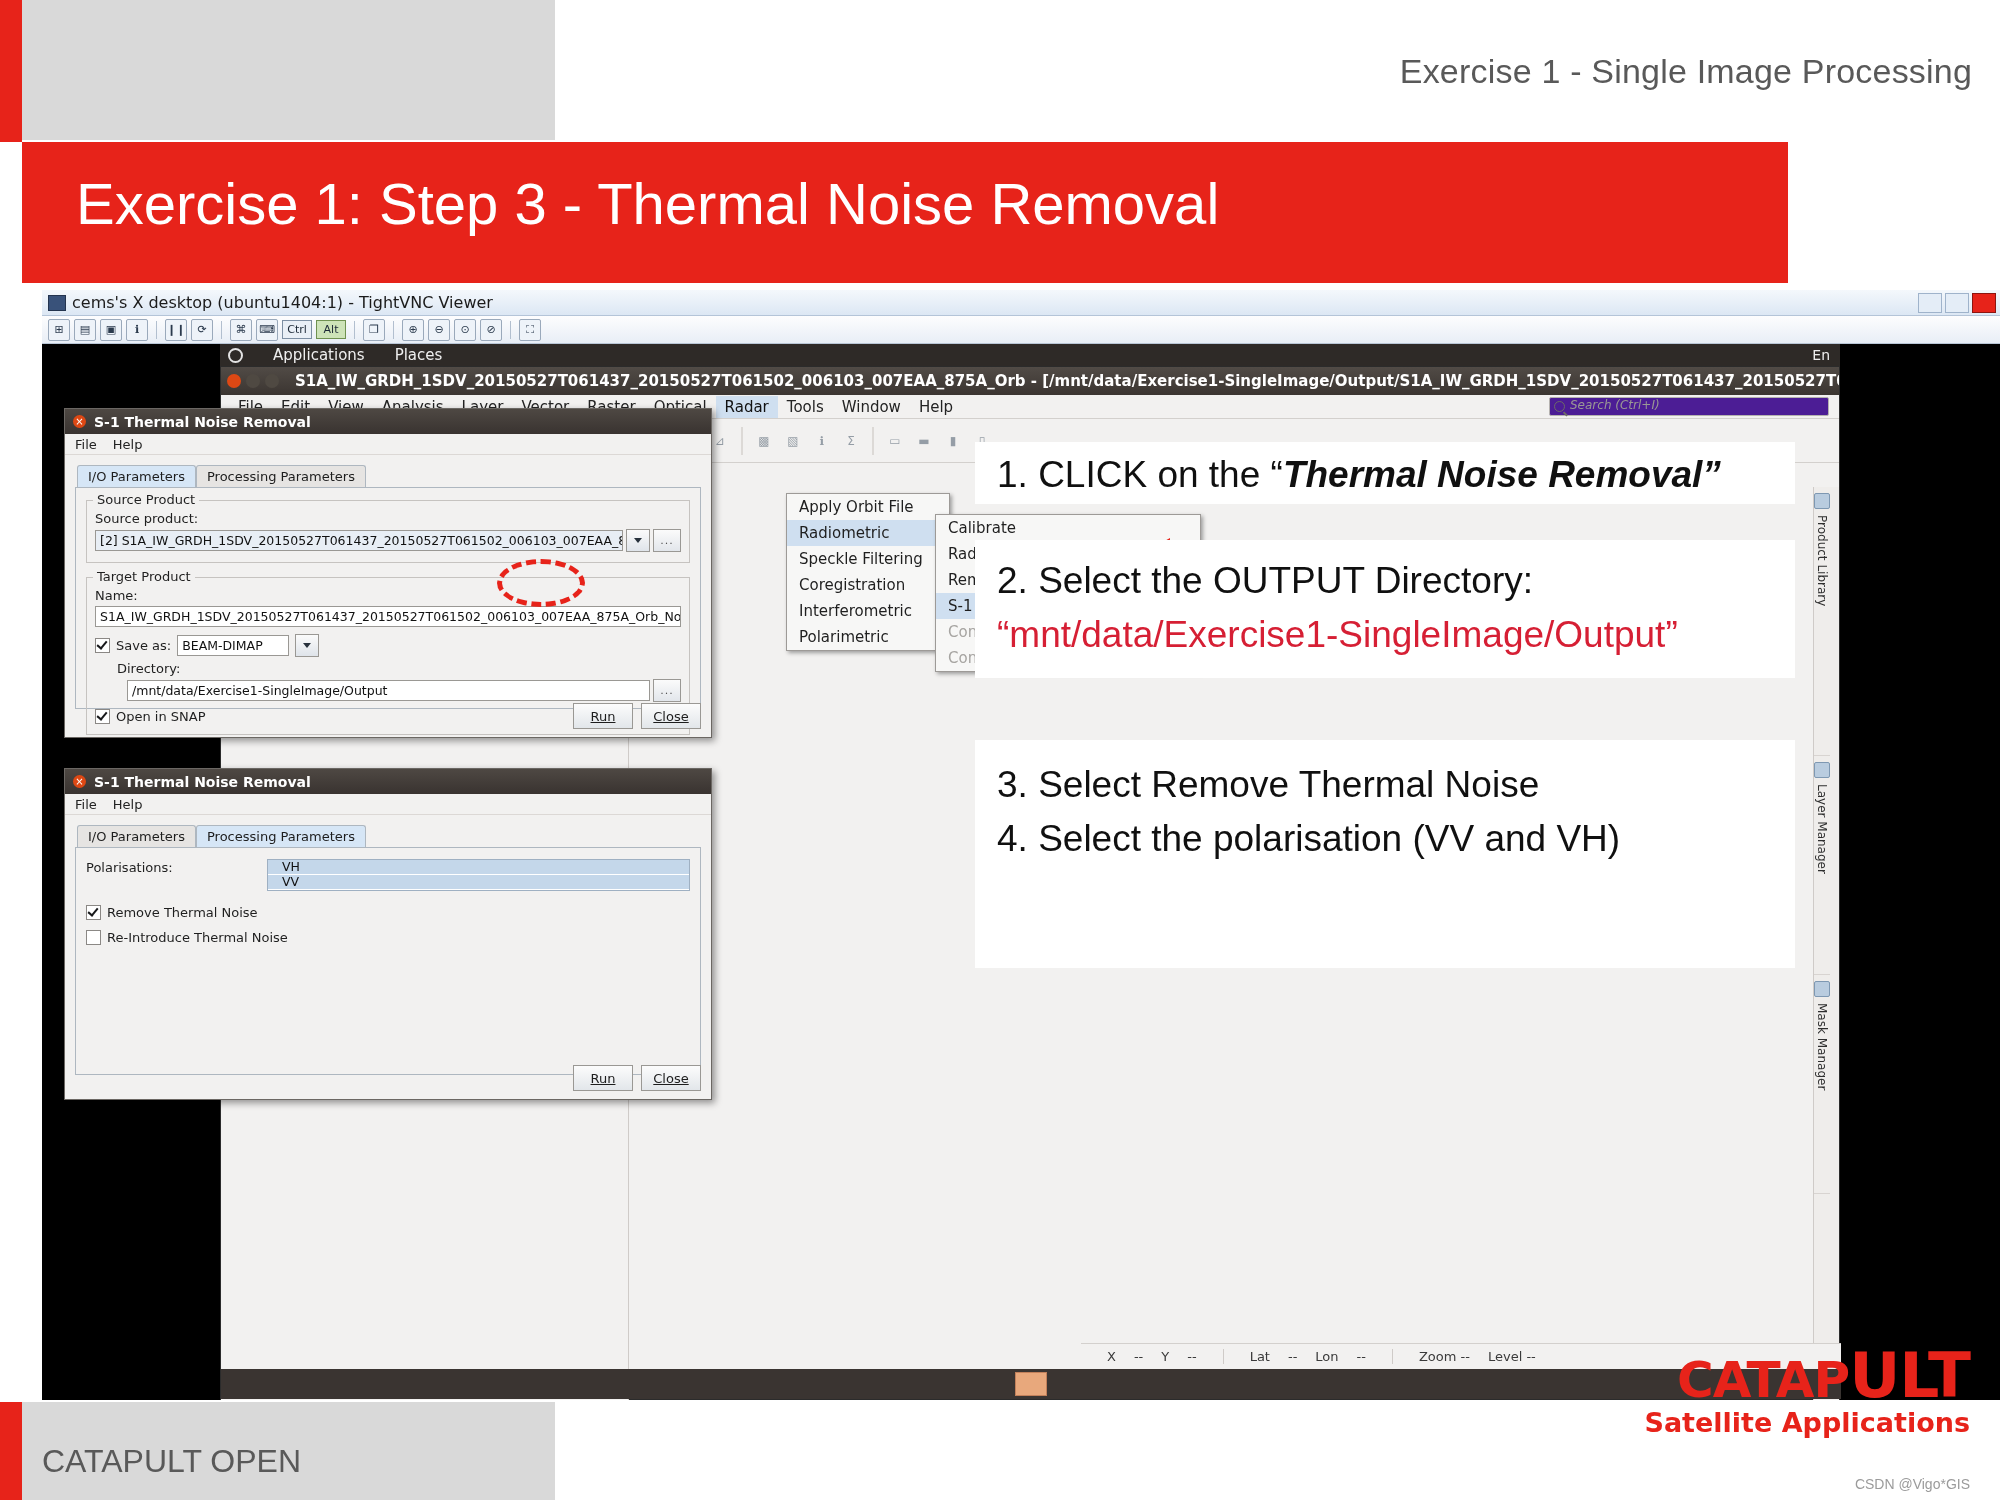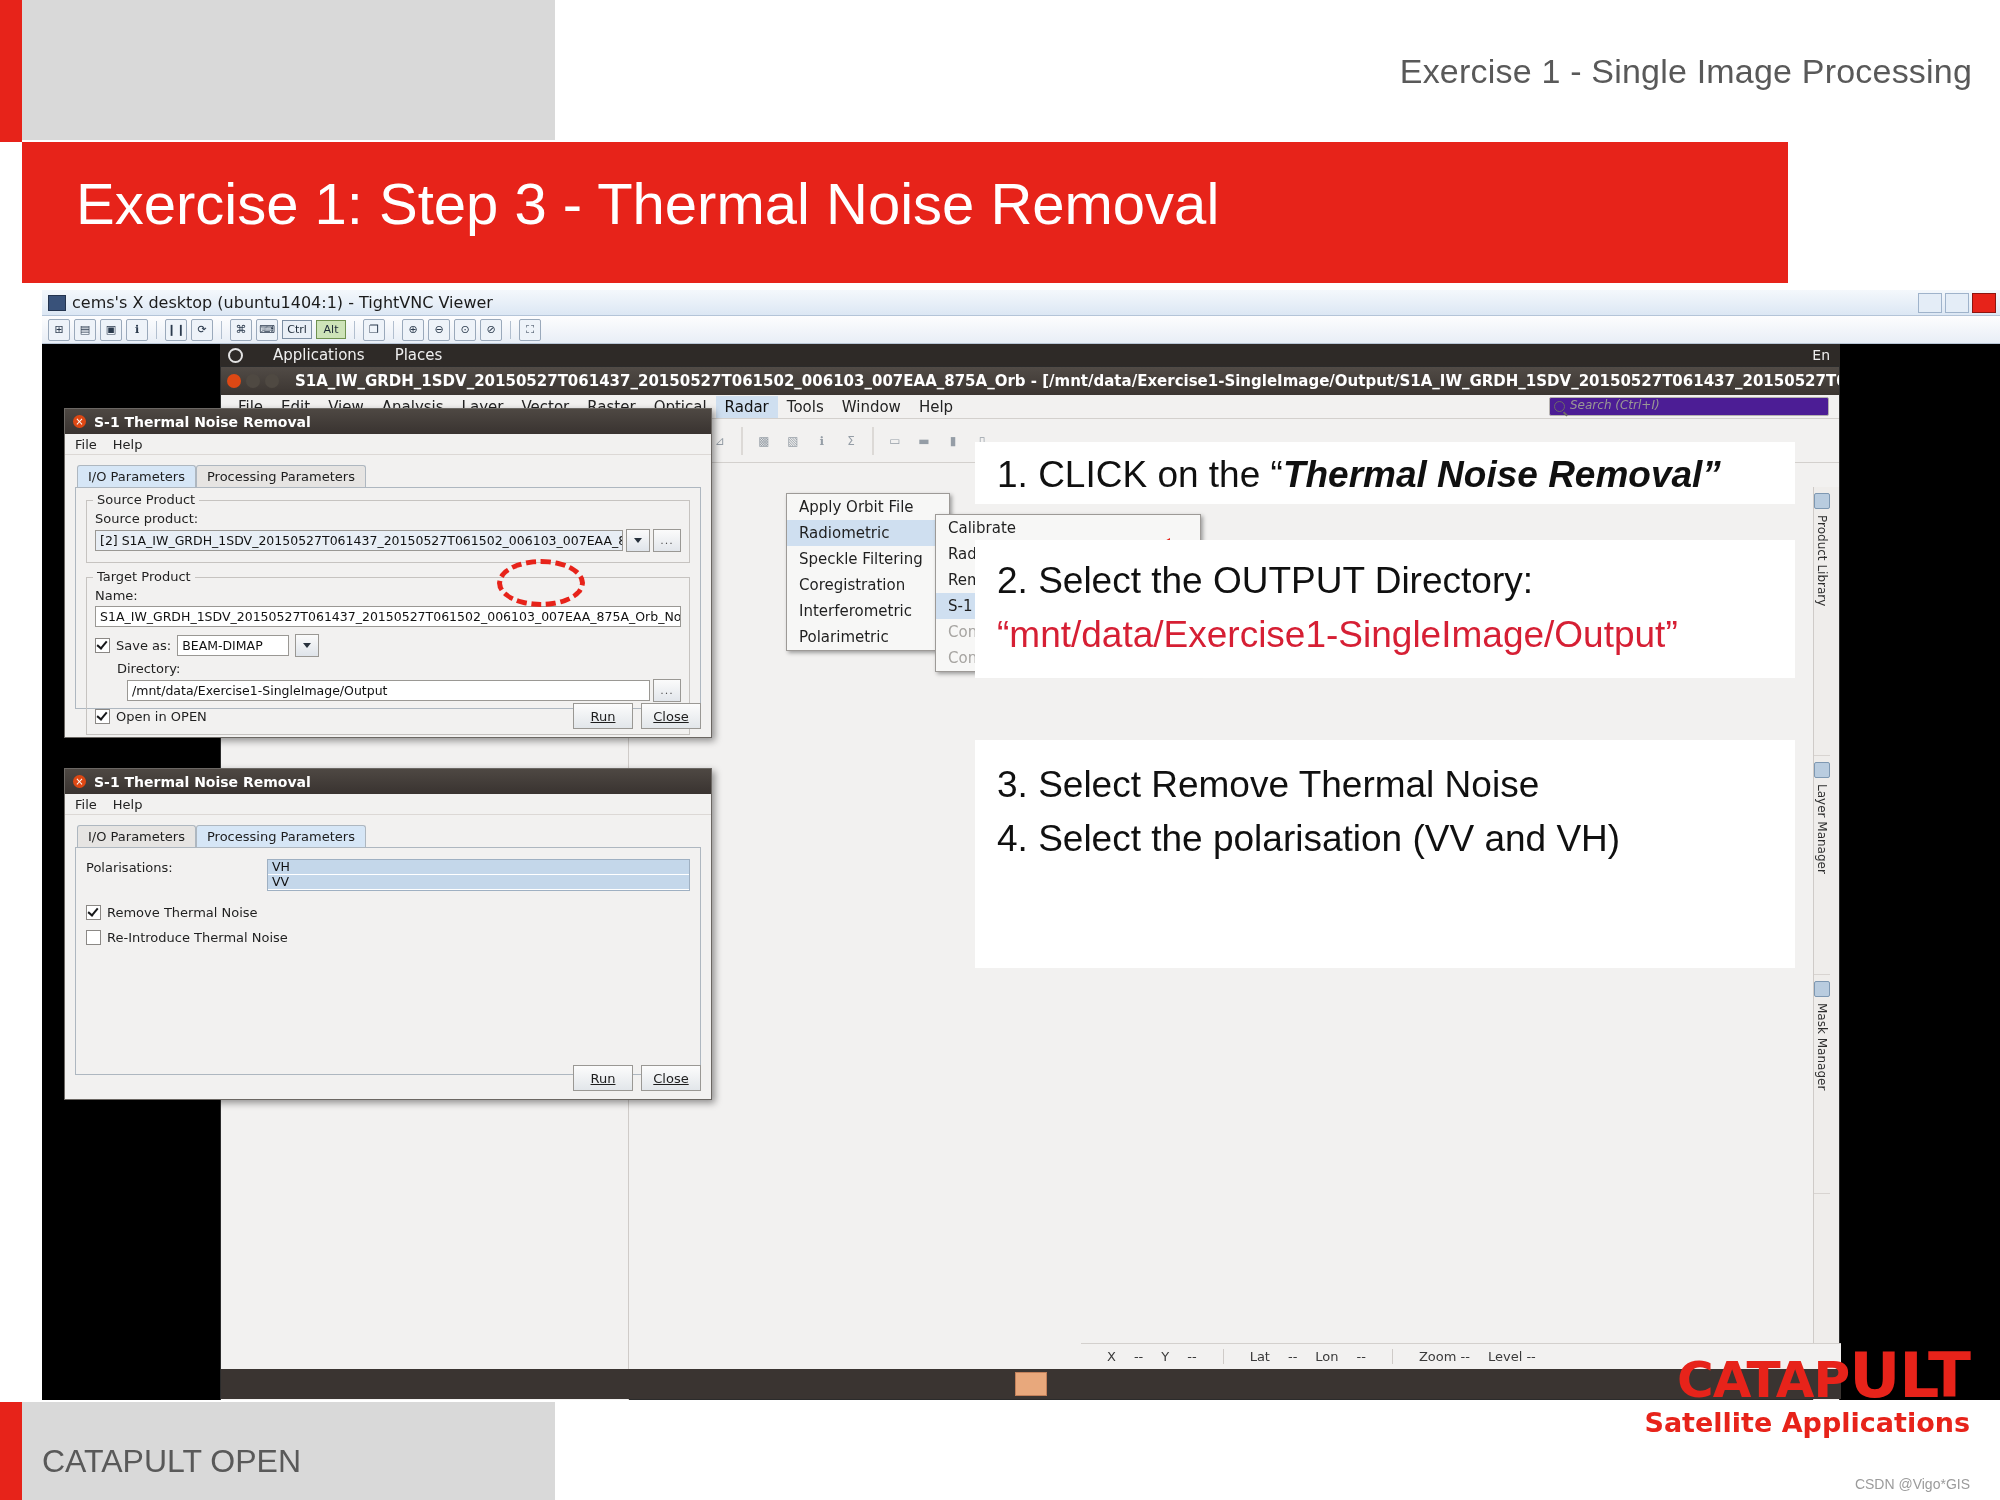--- a/index.html
+++ b/index.html
@@ -263,21 +263,21 @@
   }
   .btn{
     min-width:58px;height:24px;border:1px solid #9a9894;background:linear-gradient(#fcfcfc,#e2e6ea);
     font-size:13px;color:#1d1d1d;display:flex;align-items:center;justify-content:center;
   }
   .btn u{text-decoration:underline;}
   .selbox{
     border:1px solid #9fb0c2;background:#fff;height:30px;overflow:hidden;
   }
   .selbox .it{
-    height:14px;background:#c4d7ea;font-size:12.5px;color:#111;padding-left:4px;line-height:14px;
+    height:14px;background:#c4d7ea;font-size:12.5px;color:#111;padding-left:14px;line-height:14px;
     border-bottom:1px solid #fff;
   }
   
   .ellipse{
     position:absolute;border:5px dashed #e7231a;border-radius:50%;pointer-events:none;z-index:70;
   }
   
   .ibox{
     position:absolute;background:#fff;box-sizing:border-box;z-index:80;
     font-family:"Liberation Sans",sans-serif;
@@ -567,21 +567,21 @@
             <span class="txtin" style="width:112px;flex:none;">BEAM-DIMAP</span>
             <span class="dd"></span>
           </div>
           <div class="fl" style="margin-left:22px;">Directory:</div>
           <div class="inputrow" style="margin-left:32px;">
             <span class="txtin">/mnt/data/Exercise1-SingleImage/Output</span>
             <span class="btn-ell">...</span>
           </div>
           <div class="ckrow">
             <span class="ck on"></span>
-            <span>Open in OPEN</span>
+            <span>Open in SNAP</span>
           </div>
         </div>
       </div>
       <div class="dlg-footer">
         <span class="btn">
             <u>Run</u>
           </span>
         <span class="btn">
             <u>Close</u>
           </span>

